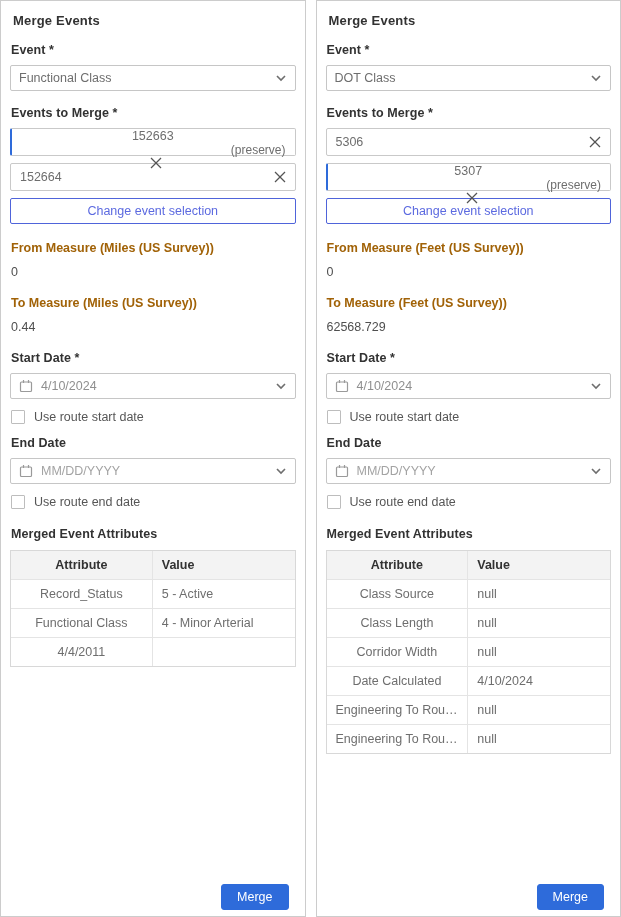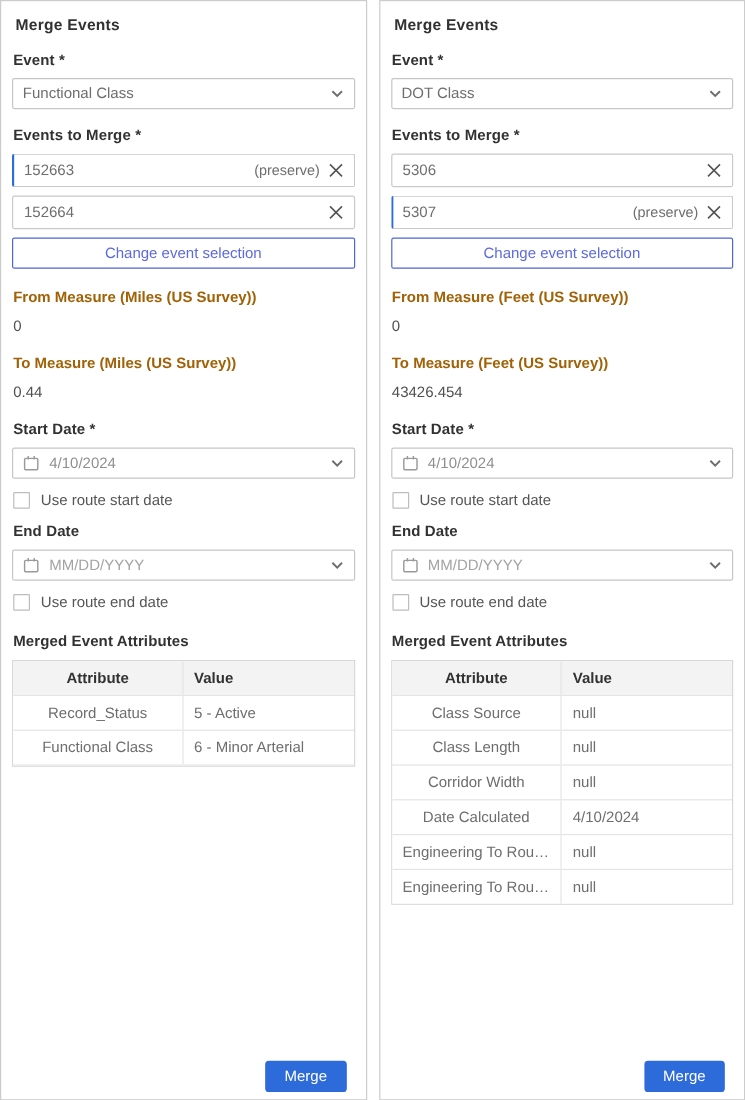--- a/index.html
+++ b/index.html
@@ -21,21 +21,21 @@
   }
   .select .grow { flex: 1; overflow: hidden; white-space: nowrap; }
   .chev { width: 12px; height: 12px; flex: 0 0 auto; }
   .chev polyline { fill: none; stroke: #6e6e6e; stroke-width: 1.6; }
 
   .event-input {
     height: 28px; border: 1px solid #c9c9c9; border-radius: 2px; background: #fff;
     display: flex; align-items: center; padding: 0 9px; margin-bottom: 7px;
     font-size: 12.5px; color: #6e6e6e;
   }
-  .event-input.focused { border-left: 2px solid #2e6bda; padding-left: 8px; }
+  .event-input.focused { border-left: 2px solid #2e6bda; padding-left: 8px; flex-direction: column; }
   .preserve { margin-left: auto; color: #6e6e6e; font-size: 12px; white-space: nowrap; }
   .xbtn { margin-left: 7px; width: 12px; height: 12px; cursor: pointer; flex: 0 0 auto; }
   .xbtn line { stroke: #555555; stroke-width: 1.3; }
 
   .outline-btn {
     width: 100%; height: 26px; margin-top: 2px; background: #fff;
     border: 1px solid #4f64da; border-radius: 2px; color: #5c6ae0;
     font-size: 12.5px; font-family: inherit; display: flex; align-items: center; justify-content: center;
     cursor: pointer;
   }
@@ -150,23 +150,24 @@
       <div class="t-row head">
         <div class="t-cell">Attribute</div>
         <div class="t-cell">Value</div>
       </div>
       <div class="t-row">
         <div class="t-cell">Record_Status</div>
         <div class="t-cell">5 - Active</div>
       </div>
       <div class="t-row">
         <div class="t-cell">Functional Class</div>
-        <div class="t-cell">6 - Minor Arterial</div>
-      </div>
-      <div class="t-row">
+        <div class="t-cell">4 - Minor Arterial</div>
+      </div>
+      <div class="t-row">
+        <div class="t-cell">4/4/2011</div>
       </div>
     </div>
 
     <button class="merge-btn">Merge</button>
   </div>
 
   <div class="panel">
     <div class="panel-title">Merge Events</div>
 
     <div class="field-label">Event *</div>
@@ -194,21 +195,21 @@
           <line x1="11" y1="1" x2="1" y2="11"></line>
         </svg>
     </div>
 
     <button class="outline-btn">Change event selection</button>
 
     <div class="measure-label">From Measure (Feet (US Survey))</div>
     <div class="measure-value">0</div>
 
     <div class="measure-label">To Measure (Feet (US Survey))</div>
-    <div class="measure-value">43426.454</div>
+    <div class="measure-value">62568.729</div>
 
     <div class="field-label" style="margin-top:17px;">Start Date *</div>
     <div class="date-select">
       <svg class="cal" viewBox="0 0 14 14">
           <rect x="1.5" y="3" width="11" height="9.5" rx="1"></rect>
           <line x1="4.5" y1="1" x2="4.5" y2="4"></line>
           <line x1="9.5" y1="1" x2="9.5" y2="4"></line>
         </svg>
       <span class="dval">4/10/2024</span>
       <svg class="chev" viewBox="0 0 12 12">

